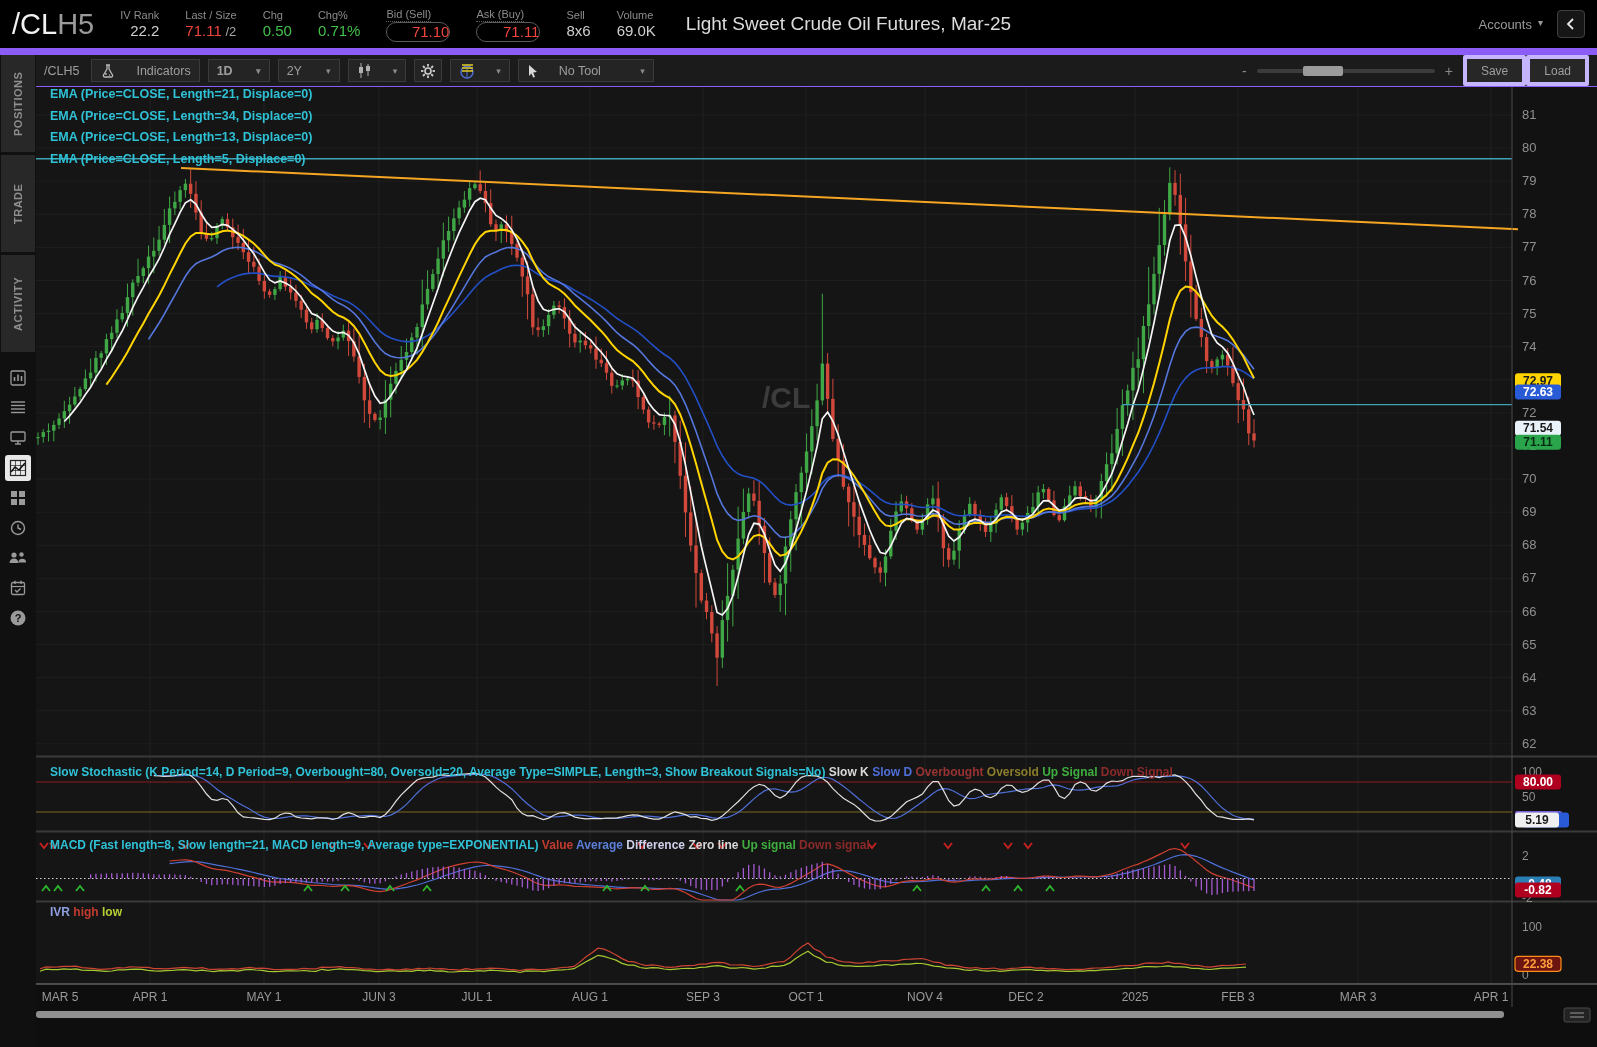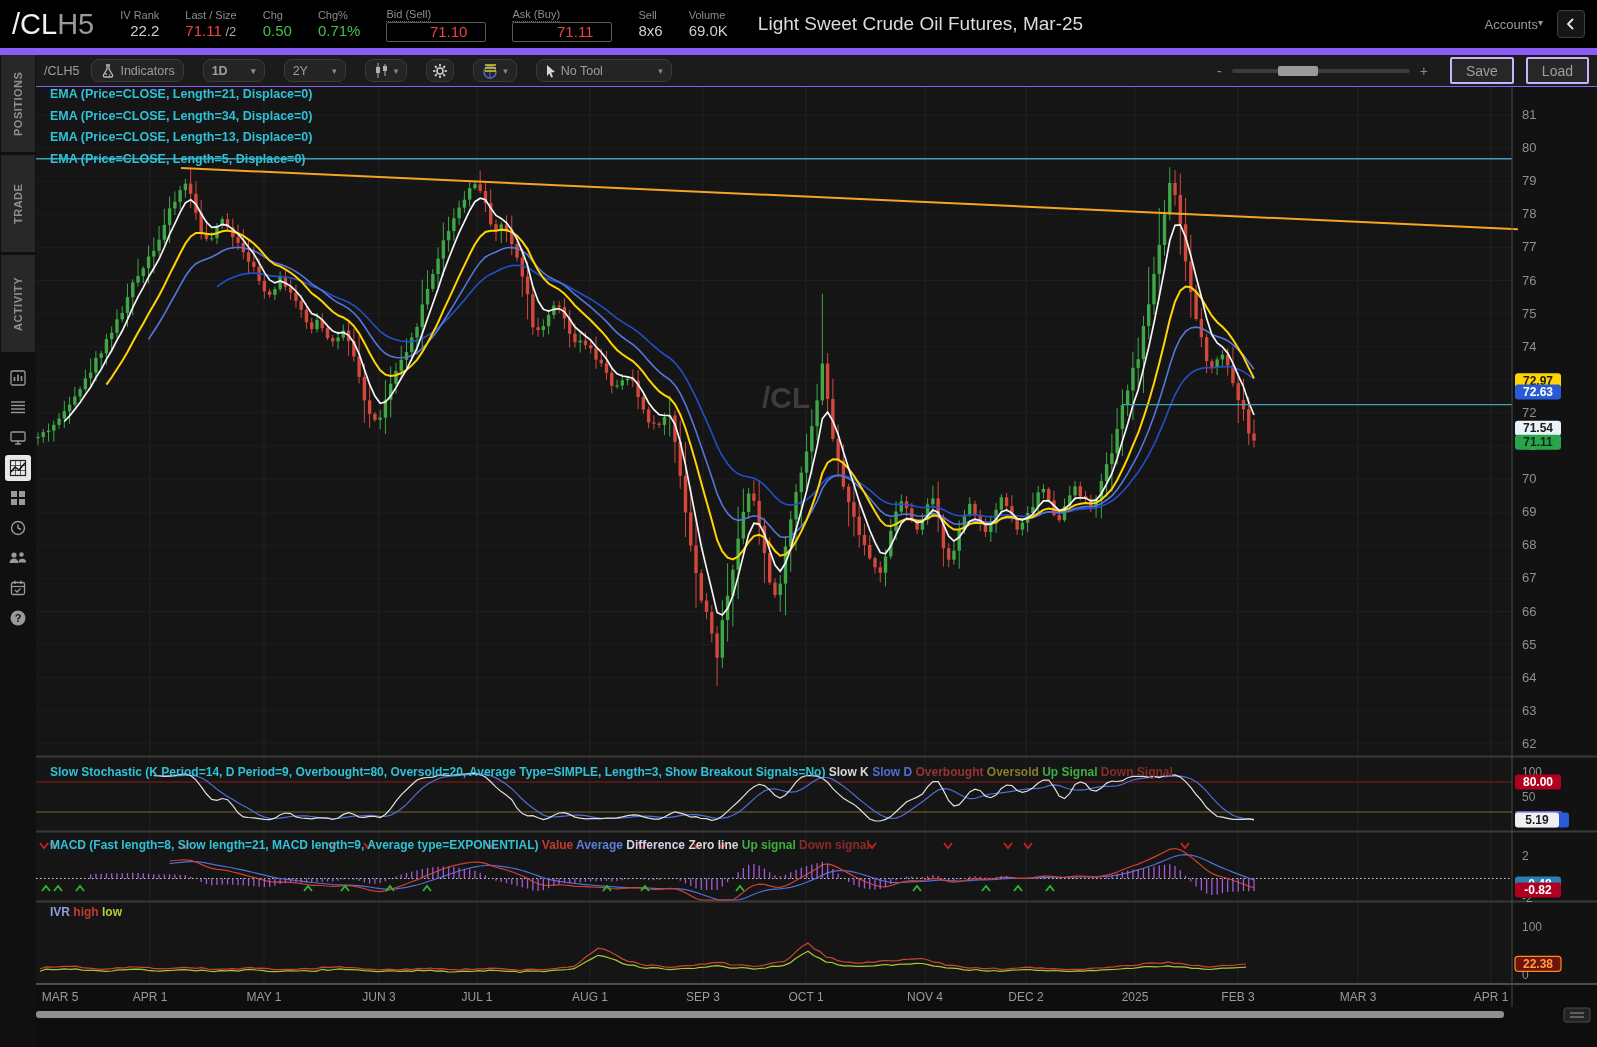--- a/index.html
+++ b/index.html
@@ -7,35 +7,35 @@
 
   
   #quote-header{position:absolute;left:0;top:0;width:1597px;height:48px;background:#000;display:flex;align-items:center;padding:0 12px;box-sizing:border-box;}
   .sym{font-size:29px;color:#f2f2f2;margin-right:26px;white-space:nowrap;}
   .sym .sub{color:#9a9a9a;}
   .fld{display:flex;flex-direction:column;justify-content:center;margin-right:26px;}
   .fl{font-size:11px;color:#8c8c8c;line-height:14px;white-space:nowrap;text-align:left;}
   .fl.dotted{border-bottom:1px dotted #5e5e5e;align-self:flex-start;}
   .fv{font-size:15px;line-height:18px;color:#cfcfcf;white-space:nowrap;}
   .fv .sub{color:#a8a8a8;font-size:13px;}
-  .fbox{border:1px solid #5a5a5a;border-radius:2px;padding:0 18px;min-width:62px;text-align:right;}
+  .fbox{border:1px solid #5a5a5a;border-radius:10px;padding:0 0;min-width:62px;text-align:right;}
   .desc{font-size:19px;color:#dcdcdc;margin-left:4px;white-space:nowrap;}
-  .accounts{margin-left:auto;color:#9a9a9a;font-size:13px;display:flex;align-items:flex-start;cursor:pointer;white-space:nowrap;}
+  .accounts{margin-left:auto;color:#9a9a9a;font-size:13px;display:flex;align-items:flex-start;gap:6px;cursor:pointer;white-space:nowrap;}
   .collapse{width:26px;height:26px;margin-left:14px;border:1px solid #3f3f3f;border-radius:4px;display:flex;align-items:center;justify-content:center;background:#161616;cursor:pointer;flex:none;}
 
   
   #toolbar{position:absolute;left:36px;top:55px;width:1561px;height:31px;background:#1b1b1b;display:flex;align-items:center;padding:0 8px;box-sizing:border-box;}
   .tsym{color:#9e9e9e;font-size:12.5px;margin-right:12px;}
-  .tbtn,.tdrop,.tsq{height:23px;background:#242424;border:1px solid #3a3a3a;border-radius:8px;color:#9e9e9e;font-size:12.5px;display:flex;align-items:center;gap:4px;padding:0 8px;margin-right:19px;cursor:pointer;box-sizing:border-box;white-space:nowrap;}
+  .tbtn,.tdrop,.tsq{height:23px;background:#242424;border:1px solid #3a3a3a;border-radius:0;color:#9e9e9e;font-size:12.5px;display:flex;align-items:center;gap:20px;padding:0 8px;margin-right:8px;cursor:pointer;box-sizing:border-box;white-space:nowrap;}
   .caret{color:#8a8a8a;font-size:9px;}
   .tright{margin-left:auto;display:flex;align-items:center;}
   .zlabel{color:#8a8a8a;font-size:14px;margin:0 10px;cursor:pointer;}
   .slider{width:178px;height:4px;background:#3c3c3c;border-radius:2px;position:relative;cursor:pointer;}
   .sthumb{position:absolute;left:26%;top:-3px;width:40px;height:10px;background:#9b9b9b;border-radius:2px;}
-  .sl-btn{height:23px;padding:0 14px;background:#272727;border:2px solid #c4b5fd;border-radius:2px;color:#9e9e9e;font-size:14px;margin-left:12px;display:flex;align-items:center;cursor:pointer;}
+  .sl-btn{height:23px;padding:0 14px;background:#272727;border:4px solid #c4b5fd;border-radius:2px;color:#9e9e9e;font-size:12px;margin-left:0;display:flex;align-items:center;cursor:pointer;}
 
   
   #sidebar{position:absolute;left:0;top:55px;width:36px;height:992px;background:#101010;display:flex;flex-direction:column;align-items:center;}
   .vtab{width:34px;height:97px;margin-bottom:3px;background:#282828;display:flex;align-items:center;justify-content:center;color:#8f8f8f;font-size:11px;font-weight:bold;letter-spacing:.5px;writing-mode:vertical-rl;transform:rotate(180deg);cursor:pointer;flex:none;}
   .sicon{width:26px;height:26px;margin:2px 0;display:flex;align-items:center;justify-content:center;cursor:pointer;flex:none;}
   .sicon.first{margin-top:10px;}
   .sicon.active{background:#e8e8e8;border-radius:3px;}
   .sicon svg{display:block;}
 
   #chart-svg{position:absolute;left:36px;top:87px;}

